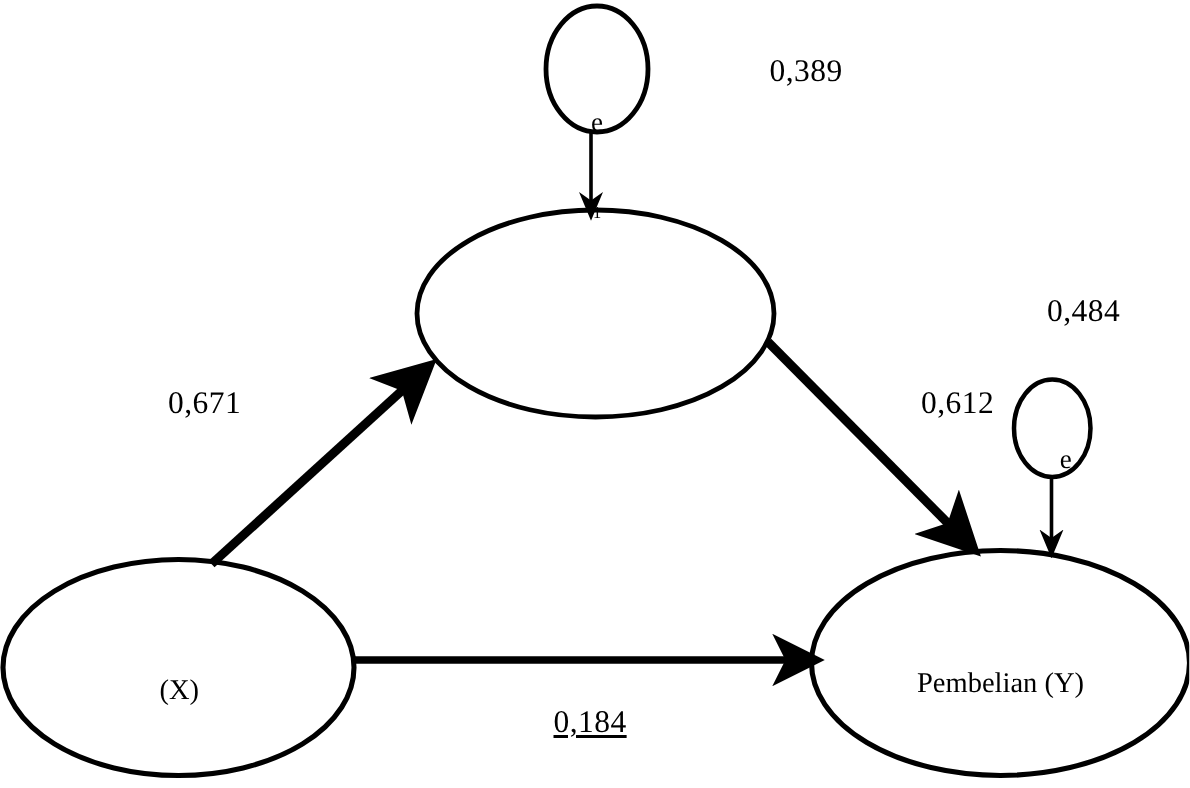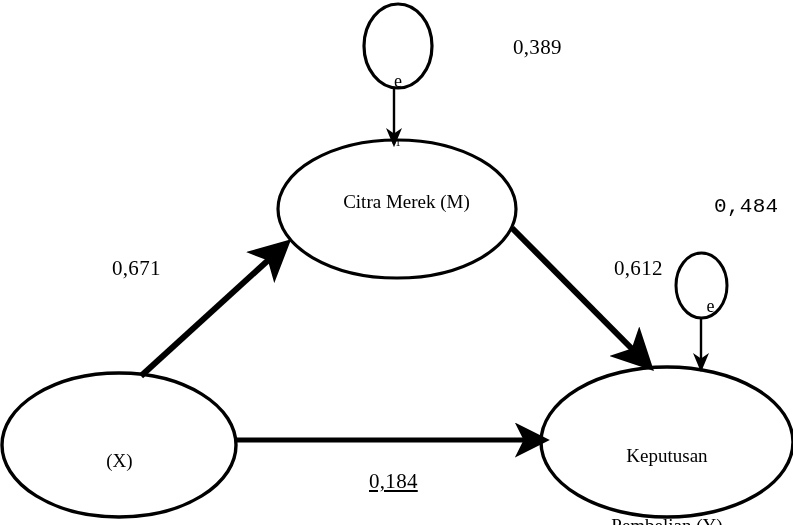--- a/index.html
+++ b/index.html
@@ -78,45 +78,41 @@
 
     <line x1="701" y1="318" x2="701" y2="369" stroke="#000000" stroke-width="2.4" marker-end="url(#arrow-thin)"></line>
 
     <line x1="141" y1="376" x2="286" y2="244" stroke="#000000" stroke-width="6" marker-end="url(#arrow-thick)"></line>
 
     <line x1="512" y1="228" x2="649" y2="366" stroke="#000000" stroke-width="6" marker-end="url(#arrow-thick)"></line>
 
     <line x1="236" y1="440" x2="544" y2="440" stroke="#000000" stroke-width="5" marker-end="url(#arrow-thick)"></line>
   </svg>
 
-  <div class="node-label big-node-label" style="left:278px; top:167px; width:238px;">
-    <span>Citra Merek (M)</span>
-  </div>
 
   <div class="node-label big-node-label" style="left:2px; top:403px; width:235px;">
     <div>(X)</div>
   </div>
 
   <div class="node-label big-node-label" style="left:541px; top:398px; width:252px;">
-    <div>Keputusan</div>
     <div>Pembelian (Y)</div>
   </div>
 
   <div class="node-label err-node-label" style="left:364px; top:27px; width:68px;">
     <div>e</div>
     <div class="err-sub">1</div>
   </div>
 
   <div class="node-label err-node-label" style="left:676px; top:274px; width:51px;">
     <span>e</span>
   </div>
 
   <div class="coef-label" style="left:112px; top:256px;">0,671</div>
 
   <div class="coef-label" style="left:614px; top:256px;">0,612</div>
 
   <div class="coef-label" style="left:369px; top:469px;text-decoration:underline;">0,184</div>
 
   <div class="coef-label" style="left:477px; top:35px;margin-left:36px;">0,389</div>
 
-  <div class="coef-label" style="left:714px; top:195px;font-family:Liberation Mono, monospace;">0,484</div>
+  <div class="coef-label" style="left:698px; top:195px;">0,484</div>
 
 </div>
 
 </body></html>

